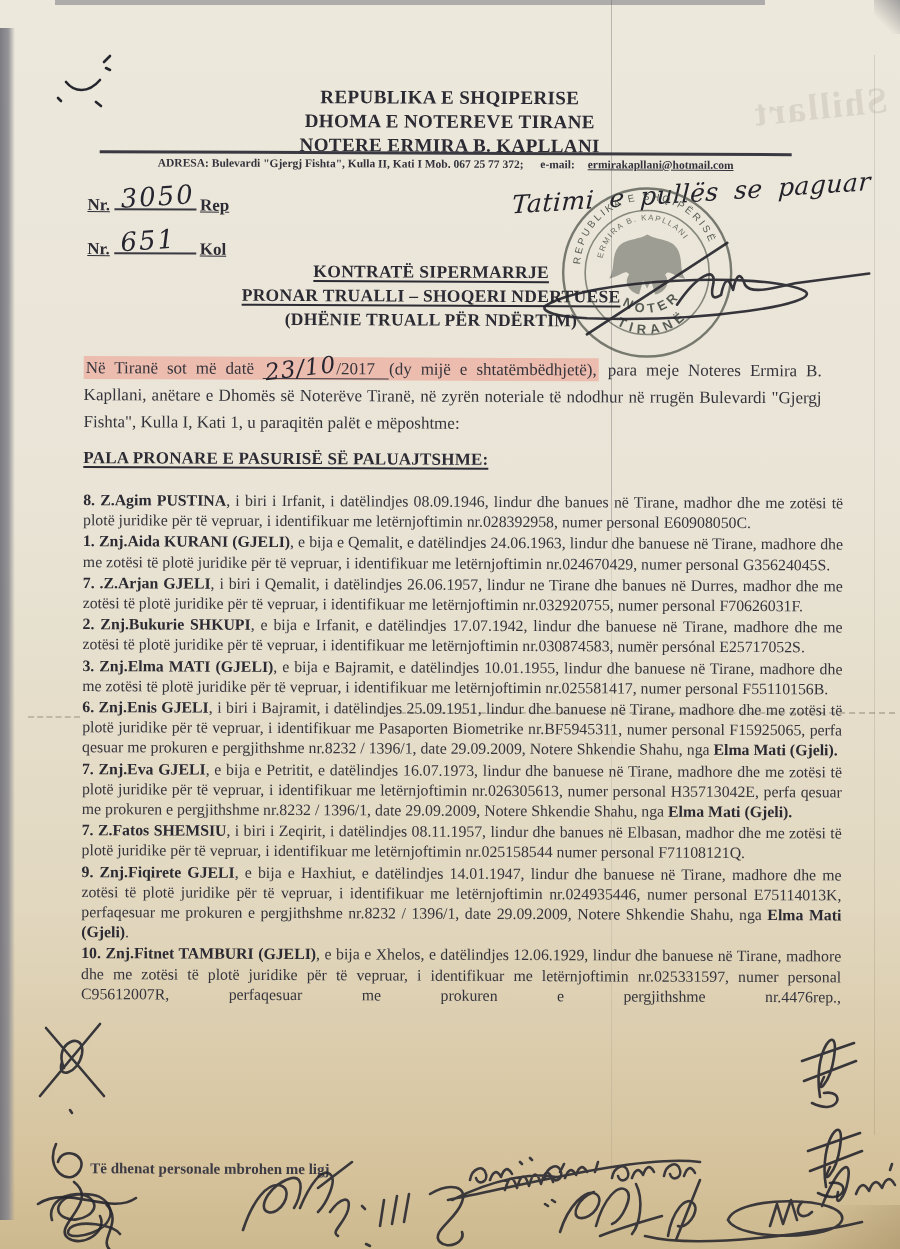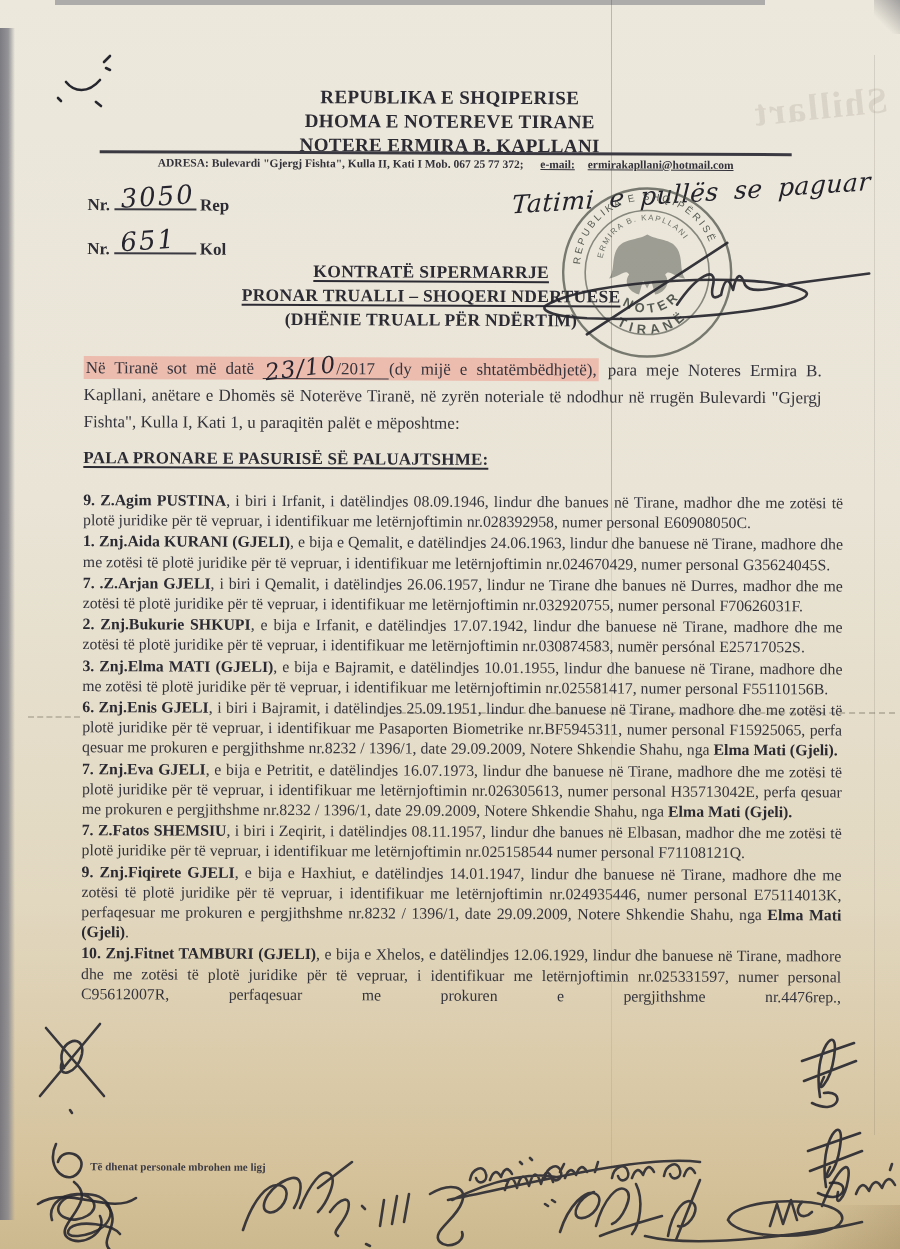--- a/index.html
+++ b/index.html
@@ -22,21 +22,21 @@
     background:linear-gradient(315deg,rgba(120,95,55,.28),transparent 60%);}
   .bleed{position:absolute;left:618px;top:92px;width:270px;font-size:37px;font-weight:bold;
     letter-spacing:2px;color:rgba(110,100,88,.14);transform:scaleX(-1) rotate(6deg);}
   
   .hdr{position:absolute;top:84px;left:0;width:100%;text-align:center;font-weight:bold;
     font-size:19px;line-height:24px;letter-spacing:.4px;color:#2c2b34;}
   .addr{position:absolute;top:150px;left:100px;width:692px;border-top:3px solid #3a3942;
     padding-top:3px;font-size:11.5px;font-weight:bold;text-align:center;color:#33323b;white-space:nowrap;}
   .addr .em{text-decoration:underline;margin-left:14px;}
   
-  .regline{position:absolute;left:88px;font-size:17px;font-weight:bold;color:#2e2d36;}
+  .regline{position:absolute;left:88px;font-size:17px;font-weight:bold;color:#2e2d36;text-decoration:underline;}
   .reg-rep{top:188px;} .reg-kol{top:232px;}
   .reg-blank{display:inline-block;width:82px;border-bottom:2px solid #3a3942;position:relative;height:20px;margin:0 4px;}
   .hand{font-family:"DejaVu Serif", serif;font-style:italic;color:#26252f;}
   .reg-hand{position:absolute;left:6px;bottom:-3px;font-size:26px;font-weight:normal;letter-spacing:2px;transform:rotate(-4deg);white-space:nowrap;}
   
   .topnote{position:absolute;left:512px;top:176px;width:360px;font-size:25px;letter-spacing:.5px;
     word-spacing:7px;transform:rotate(-4deg) skewX(-7deg);white-space:nowrap;color:#23222b;}
   
   .title{position:absolute;top:258px;left:52px;width:760px;text-align:center;font-weight:bold;
     font-size:17.5px;line-height:24px;color:#2c2b34;letter-spacing:.3px;}
@@ -48,21 +48,21 @@
   .date-hand{display:inline-block;font-size:23px;transform:rotate(-7deg) translateY(2px);letter-spacing:1px;}
   
   .sect{position:absolute;top:448px;left:85px;font-size:17px;font-weight:bold;letter-spacing:.2px;
     text-decoration:underline;text-decoration-thickness:1.6px;text-underline-offset:3px;color:#2c2b34;}
   
   .parties{position:absolute;top:490px;left:85px;width:760px;font-size:15.8px;line-height:20.2px;text-align:justify;}
   .parties p{margin:0 0 1px 0;}
   .parties strong{color:#2b2a32;}
   .p10{text-align-last:justify;}
   
-  .privacy{position:absolute;top:1160px;left:95px;font-size:11px;font-weight:bold;color:#3c3b44;}
+  .privacy{position:absolute;top:1160px;left:95px;font-size:15px;font-weight:bold;color:#3c3b44;}
   
   svg{position:absolute;overflow:visible;}
   .ink{stroke:#26262e;fill:none;stroke-width:2.6;stroke-linecap:round;stroke-linejoin:round;}
   .stamp-text{font-family:"Liberation Sans", sans-serif;fill:#3c423c;}
 </style>
 </head>
 <body>
 
 <div class="page">
 
@@ -89,21 +89,21 @@
 
   <div class="tilt">
 
     <div class="hdr">
       <div>REPUBLIKA E SHQIPERISE</div>
       <div>DHOMA E NOTEREVE TIRANE</div>
       <div>NOTERE ERMIRA B. KAPLLANI</div>
     </div>
     <div class="addr">
       <span>ADRESA: Bulevardi "Gjergj Fishta", Kulla II, Kati I  Mob. 067 25 77 372;</span>
-      <span style="margin-left:14px;text-decoration:underline;">e-mail:</span>
+      <span style="margin-left:14px;">e-mail:</span>
       <span class="em" style="margin-left:10px;">ermirakapllani@hotmail.com</span>
     </div>
 
     <div class="regline reg-rep">
       <span>Nr.</span><span class="reg-blank"><span class="hand reg-hand">3050</span></span><span>Rep</span>
     </div>
     <div class="regline reg-kol">
       <span>Nr.</span><span class="reg-blank"><span class="hand reg-hand">651</span></span><span>Kol</span>
     </div>
 
@@ -143,21 +143,21 @@
       </g>
     </svg>
 
     <div class="intro">
       <span class="hl"><span>Në Tiranë sot më datë </span><span class="date-blank"><span class="hand date-hand">23/10</span><span>/2017 </span></span><span>(dy mijë e shtatëmbëdhjetë),</span></span><span> para meje Noteres Ermira B. Kapllani, anëtare e Dhomës së Noterëve Tiranë, në zyrën noteriale të ndodhur në rrugën Bulevardi "Gjergj Fishta", Kulla I, Kati 1, u paraqitën palët e mëposhtme:</span>
     </div>
 
     <div class="sect">PALA PRONARE E PASURISË SË PALUAJTSHME:</div>
 
     <div class="parties">
-      <p><strong>9. Z.Agim PUSTINA</strong><span>, i biri i Irfanit, i datëlindjes 08.09.1946, lindur dhe banues në Tirane, madhor dhe me zotësi të plotë juridike për të vepruar, i identifikuar me letërnjoftimin nr.028392958, numer personal E60908050C.</span><strong></strong><span></span></p>
+      <p><strong>8. Z.Agim PUSTINA</strong><span>, i biri i Irfanit, i datëlindjes 08.09.1946, lindur dhe banues në Tirane, madhor dhe me zotësi të plotë juridike për të vepruar, i identifikuar me letërnjoftimin nr.028392958, numer personal E60908050C.</span><strong></strong><span></span></p>
       <p><strong>1. Znj.Aida KURANI (GJELI)</strong><span>, e bija e Qemalit, e datëlindjes 24.06.1963, lindur dhe banuese në Tirane, madhore dhe me zotësi të plotë juridike për të vepruar, i identifikuar me letërnjoftimin nr.024670429, numer personal G35624045S.</span><strong></strong><span></span></p>
       <p><strong>7. .Z.Arjan GJELI</strong><span>, i biri i Qemalit, i datëlindjes 26.06.1957, lindur ne Tirane dhe banues në Durres, madhor dhe me zotësi të plotë juridike për të vepruar, i identifikuar me letërnjoftimin nr.032920755, numer personal F70626031F.</span><strong></strong><span></span></p>
       <p><strong>2. Znj.Bukurie SHKUPI</strong><span>, e bija e Irfanit, e datëlindjes 17.07.1942, lindur dhe banuese në Tirane, madhore dhe me zotësi të plotë juridike për të vepruar, i identifikuar me letërnjoftimin nr.030874583, numër persónal E25717052S.</span><strong></strong><span></span></p>
       <p><strong>3. Znj.Elma MATI (GJELI)</strong><span>, e bija e Bajramit, e datëlindjes 10.01.1955, lindur dhe banuese në Tirane, madhore dhe me zotësi të plotë juridike për të vepruar, i identifikuar me letërnjoftimin nr.025581417, numer personal F55110156B.</span><strong></strong><span></span></p>
       <p><strong>6. Znj.Enis GJELI</strong><span>, i biri i Bajramit, i datëlindjes 25.09.1951, lindur dhe banuese në Tirane, madhore dhe me zotësi të plotë juridike për të vepruar, i identifikuar me Pasaporten Biometrike nr.BF5945311, numer personal F15925065, perfa qesuar me prokuren e pergjithshme nr.8232 / 1396/1, date 29.09.2009, Notere Shkendie Shahu, nga </span><strong>Elma Mati (Gjeli).</strong><span></span></p>
       <p><strong>7. Znj.Eva GJELI</strong><span>, e bija e Petritit, e datëlindjes 16.07.1973, lindur dhe banuese në Tirane, madhore dhe me zotësi të plotë juridike për të vepruar, i identifikuar me letërnjoftimin nr.026305613, numer personal H35713042E, perfa qesuar me prokuren e pergjithshme nr.8232 / 1396/1, date 29.09.2009, Notere Shkendie Shahu, nga </span><strong>Elma Mati (Gjeli).</strong><span></span></p>
       <p><strong>7. Z.Fatos SHEMSIU</strong><span>, i biri i Zeqirit, i datëlindjes 08.11.1957, lindur dhe banues në Elbasan, madhor dhe me zotësi të plotë juridike për të vepruar, i identifikuar me letërnjoftimin nr.025158544 numer personal F71108121Q.</span><strong></strong><span></span></p>
       <p><strong>9. Znj.Fiqirete GJELI</strong><span>, e bija e Haxhiut, e datëlindjes 14.01.1947, lindur dhe banuese në Tirane, madhore dhe me zotësi të plotë juridike për të vepruar, i identifikuar me letërnjoftimin nr.024935446, numer personal E75114013K, perfaqesuar me prokuren e pergjithshme nr.8232 / 1396/1, date 29.09.2009, Notere Shkendie Shahu, nga </span><strong>Elma Mati (Gjeli)</strong><span>.</span></p>
       <p class="p10"><strong>10. Znj.Fitnet TAMBURI (GJELI)</strong><span>, e bija e Xhelos, e datëlindjes 12.06.1929, lindur dhe banuese në Tirane, madhore dhe me zotësi të plotë juridike për të vepruar, i identifikuar me letërnjoftimin nr.025331597, numer personal C95612007R, perfaqesuar me prokuren e pergjithshme nr.4476rep.,</span><strong></strong><span></span></p>
     </div>

